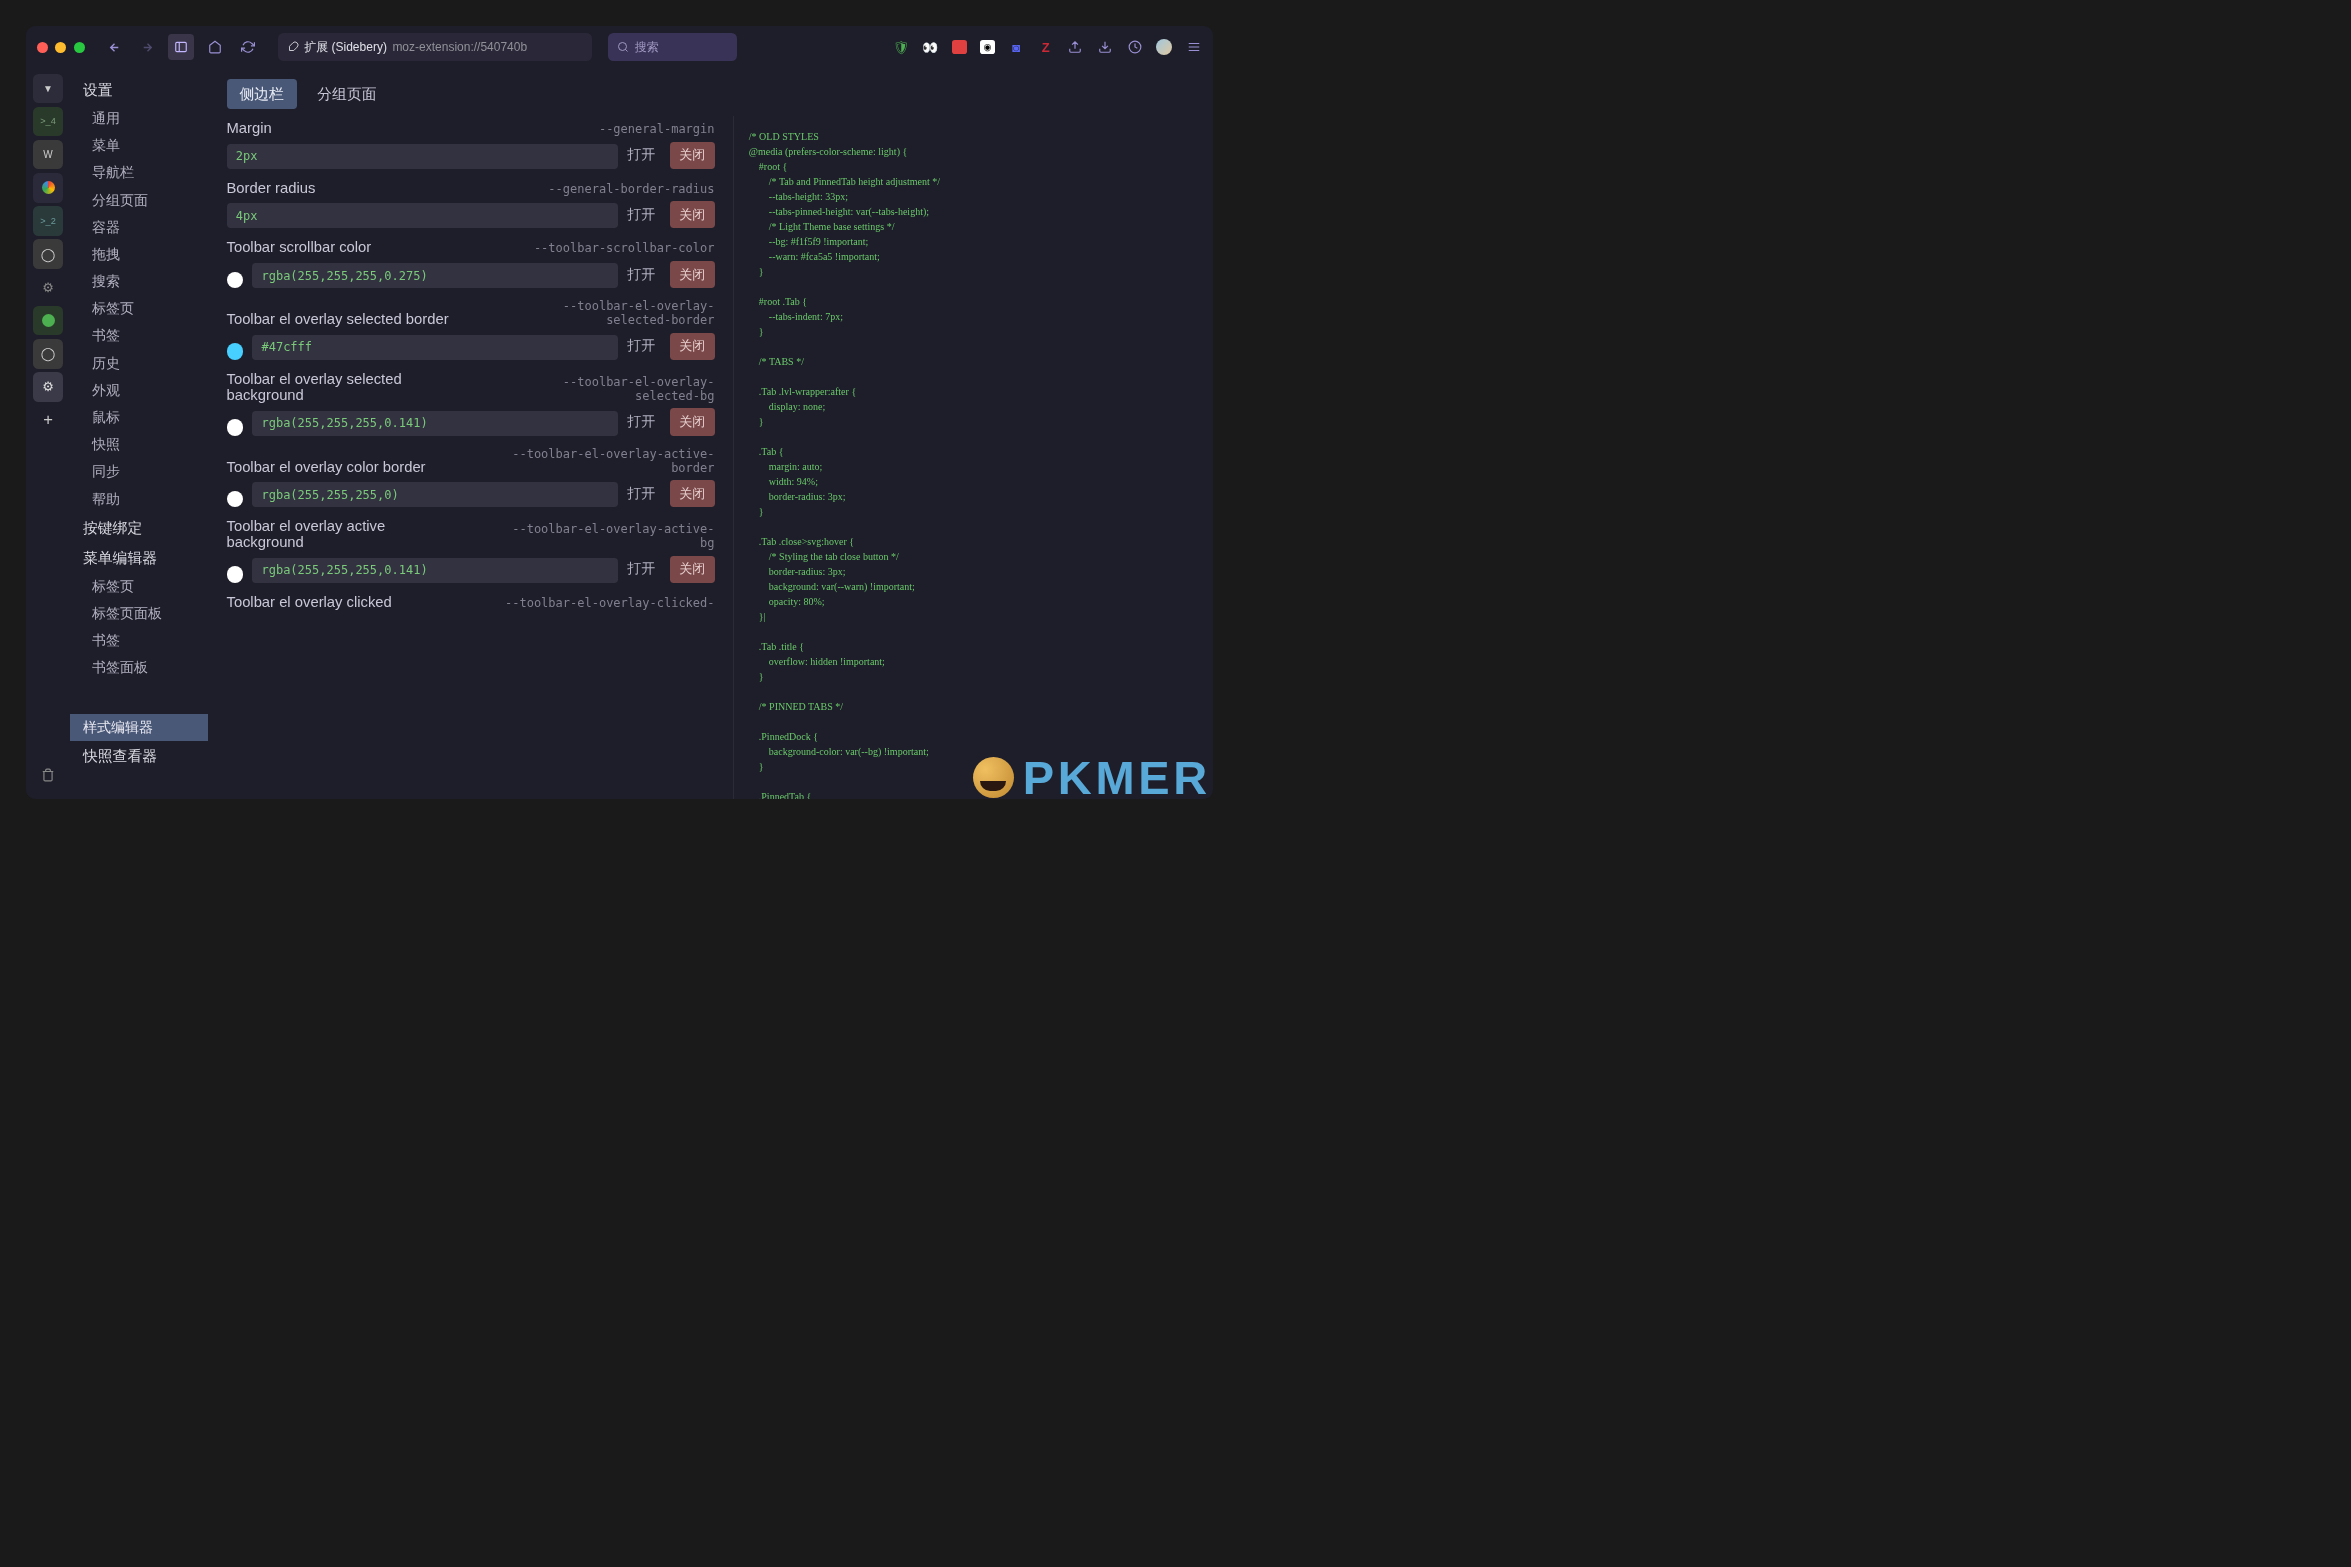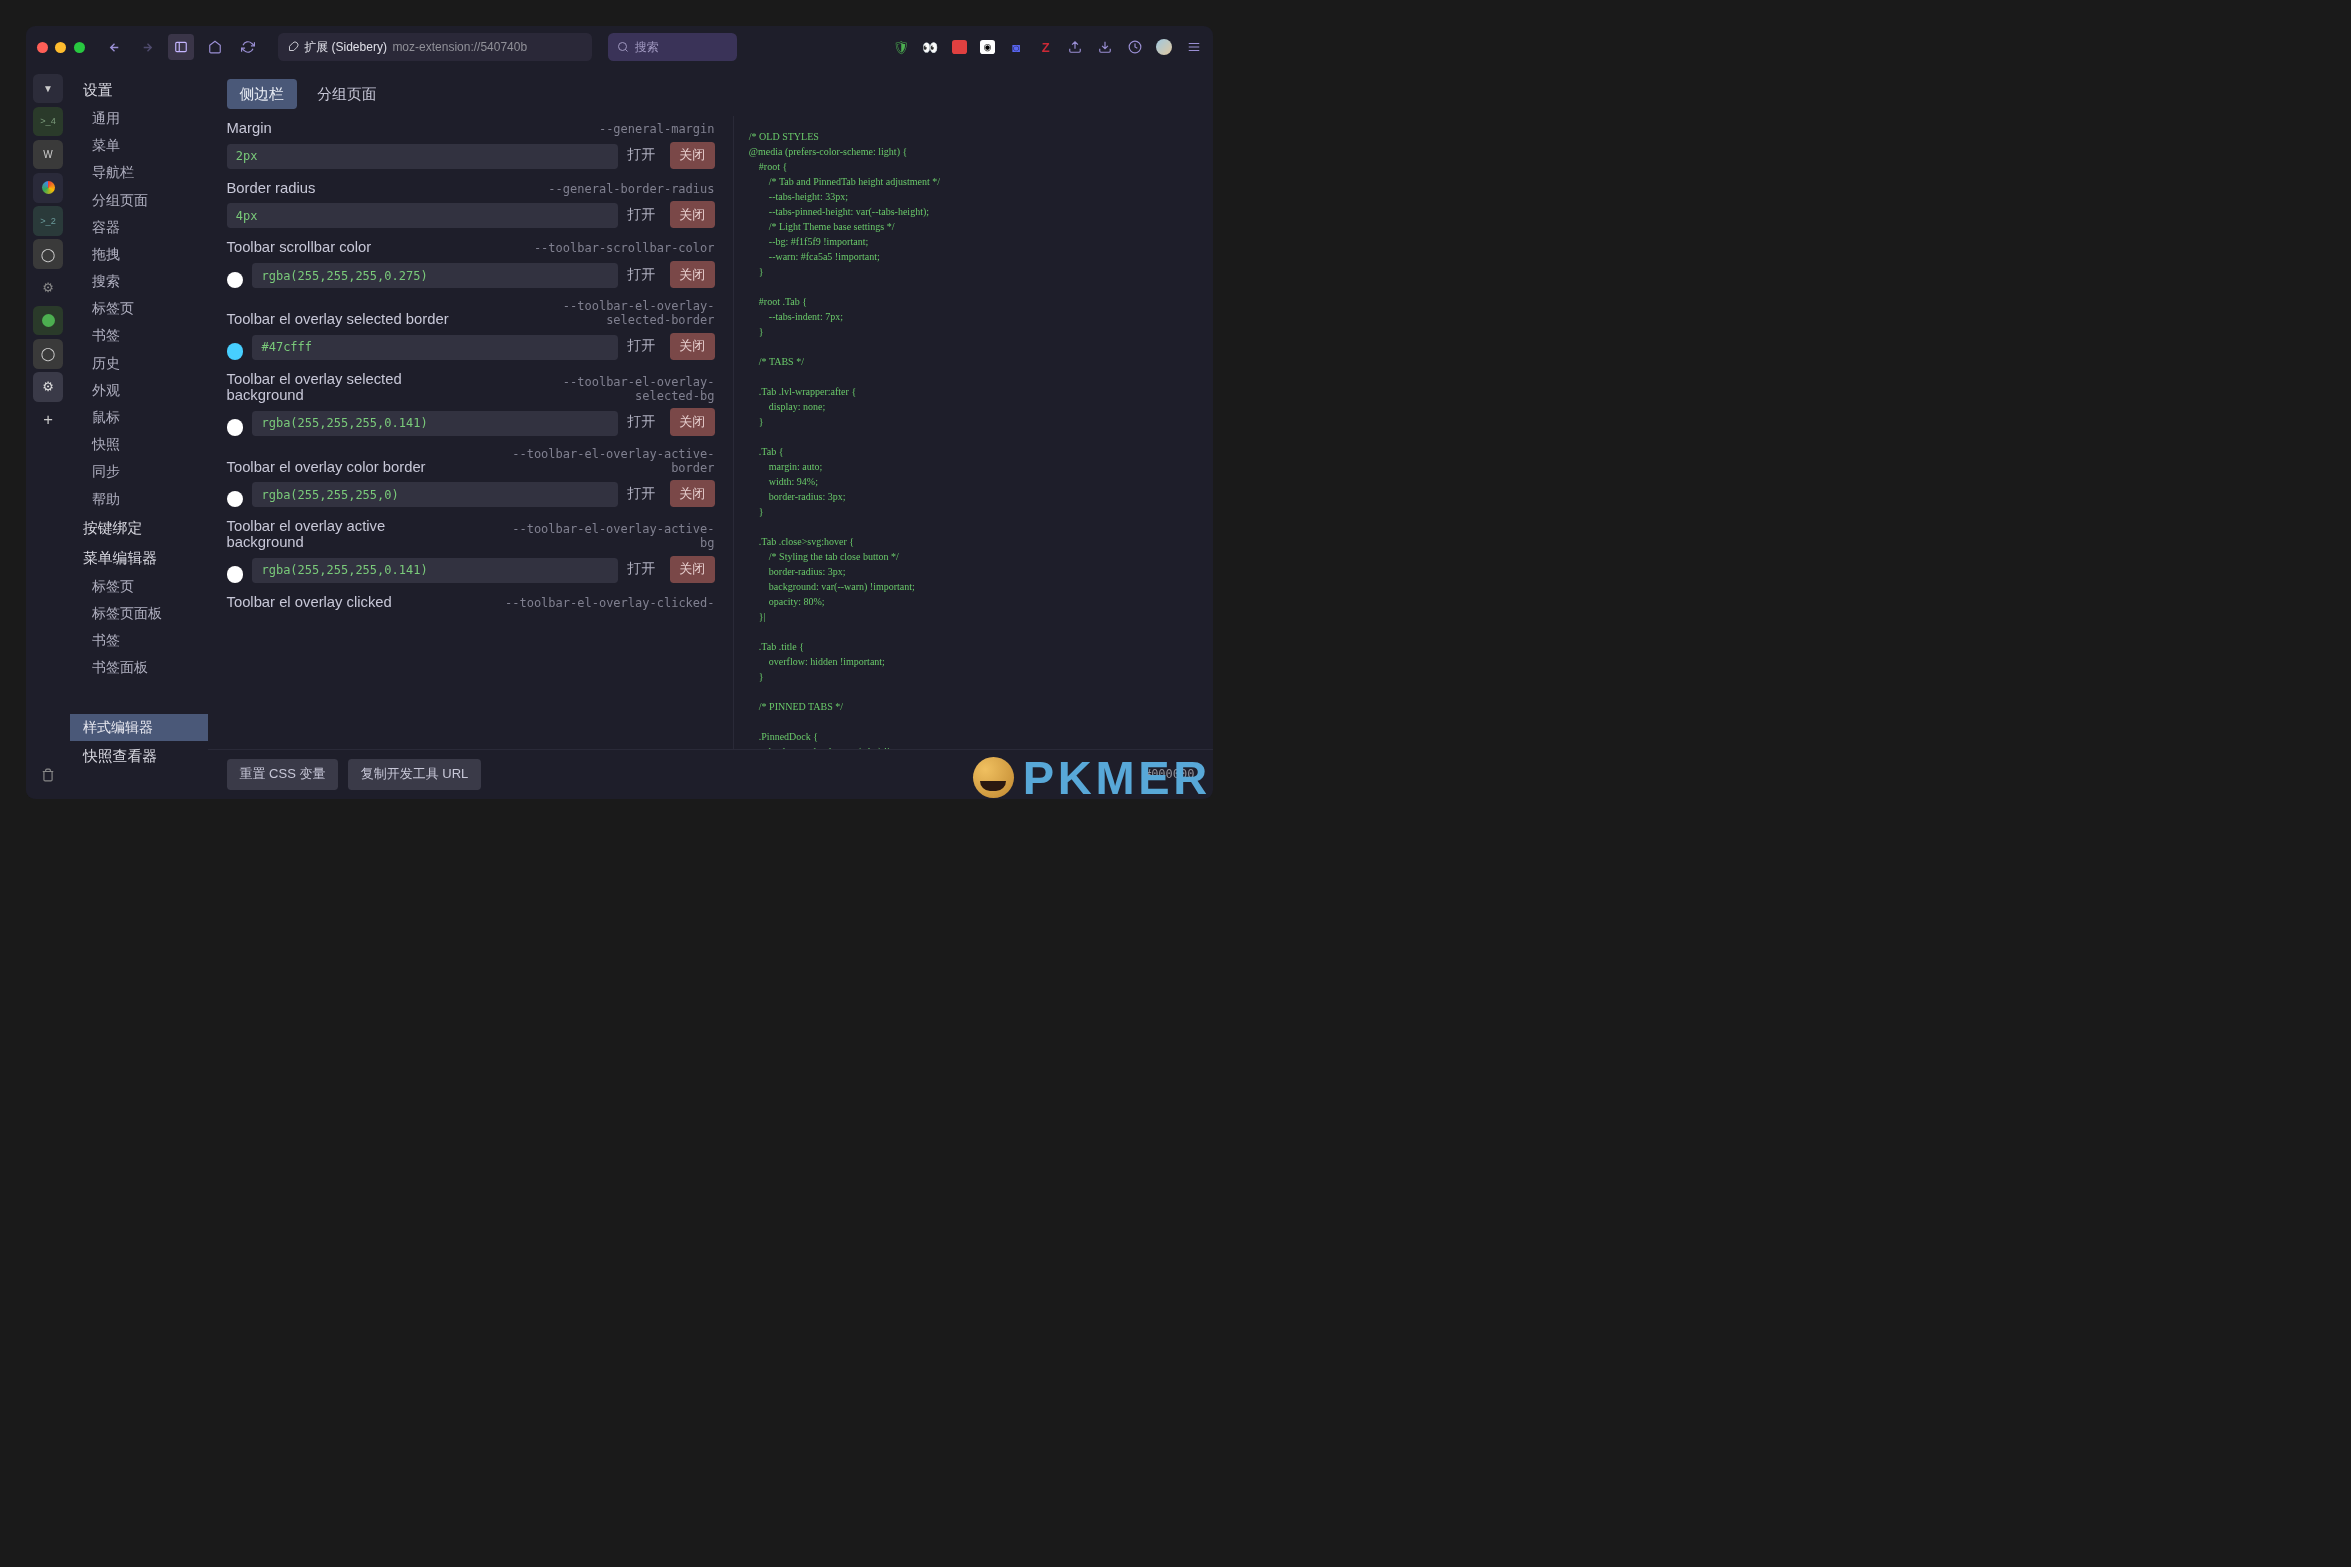--- a/index.html
+++ b/index.html
@@ -374,25 +374,20 @@
 
     .PinnedDock {
         background-color: var(--bg) !important;
     }
 
     .PinnedTab {
         margin: 5px 0px 4px 6px;
         border-radius: 3px;
     }</div>
       </div>
-      <div class="footer">
-        <button class="fbtn">重置 CSS 变量</button>
-        <button class="fbtn">复制开发工具 URL</button>
-        <span class="hex">#000000</span>
-      </div>
     </div>
   </div>
 </div>
 
 <div class="watermark">
   <div class="logo"></div>
   <span>PKMER</span>
 </div>
 
 

